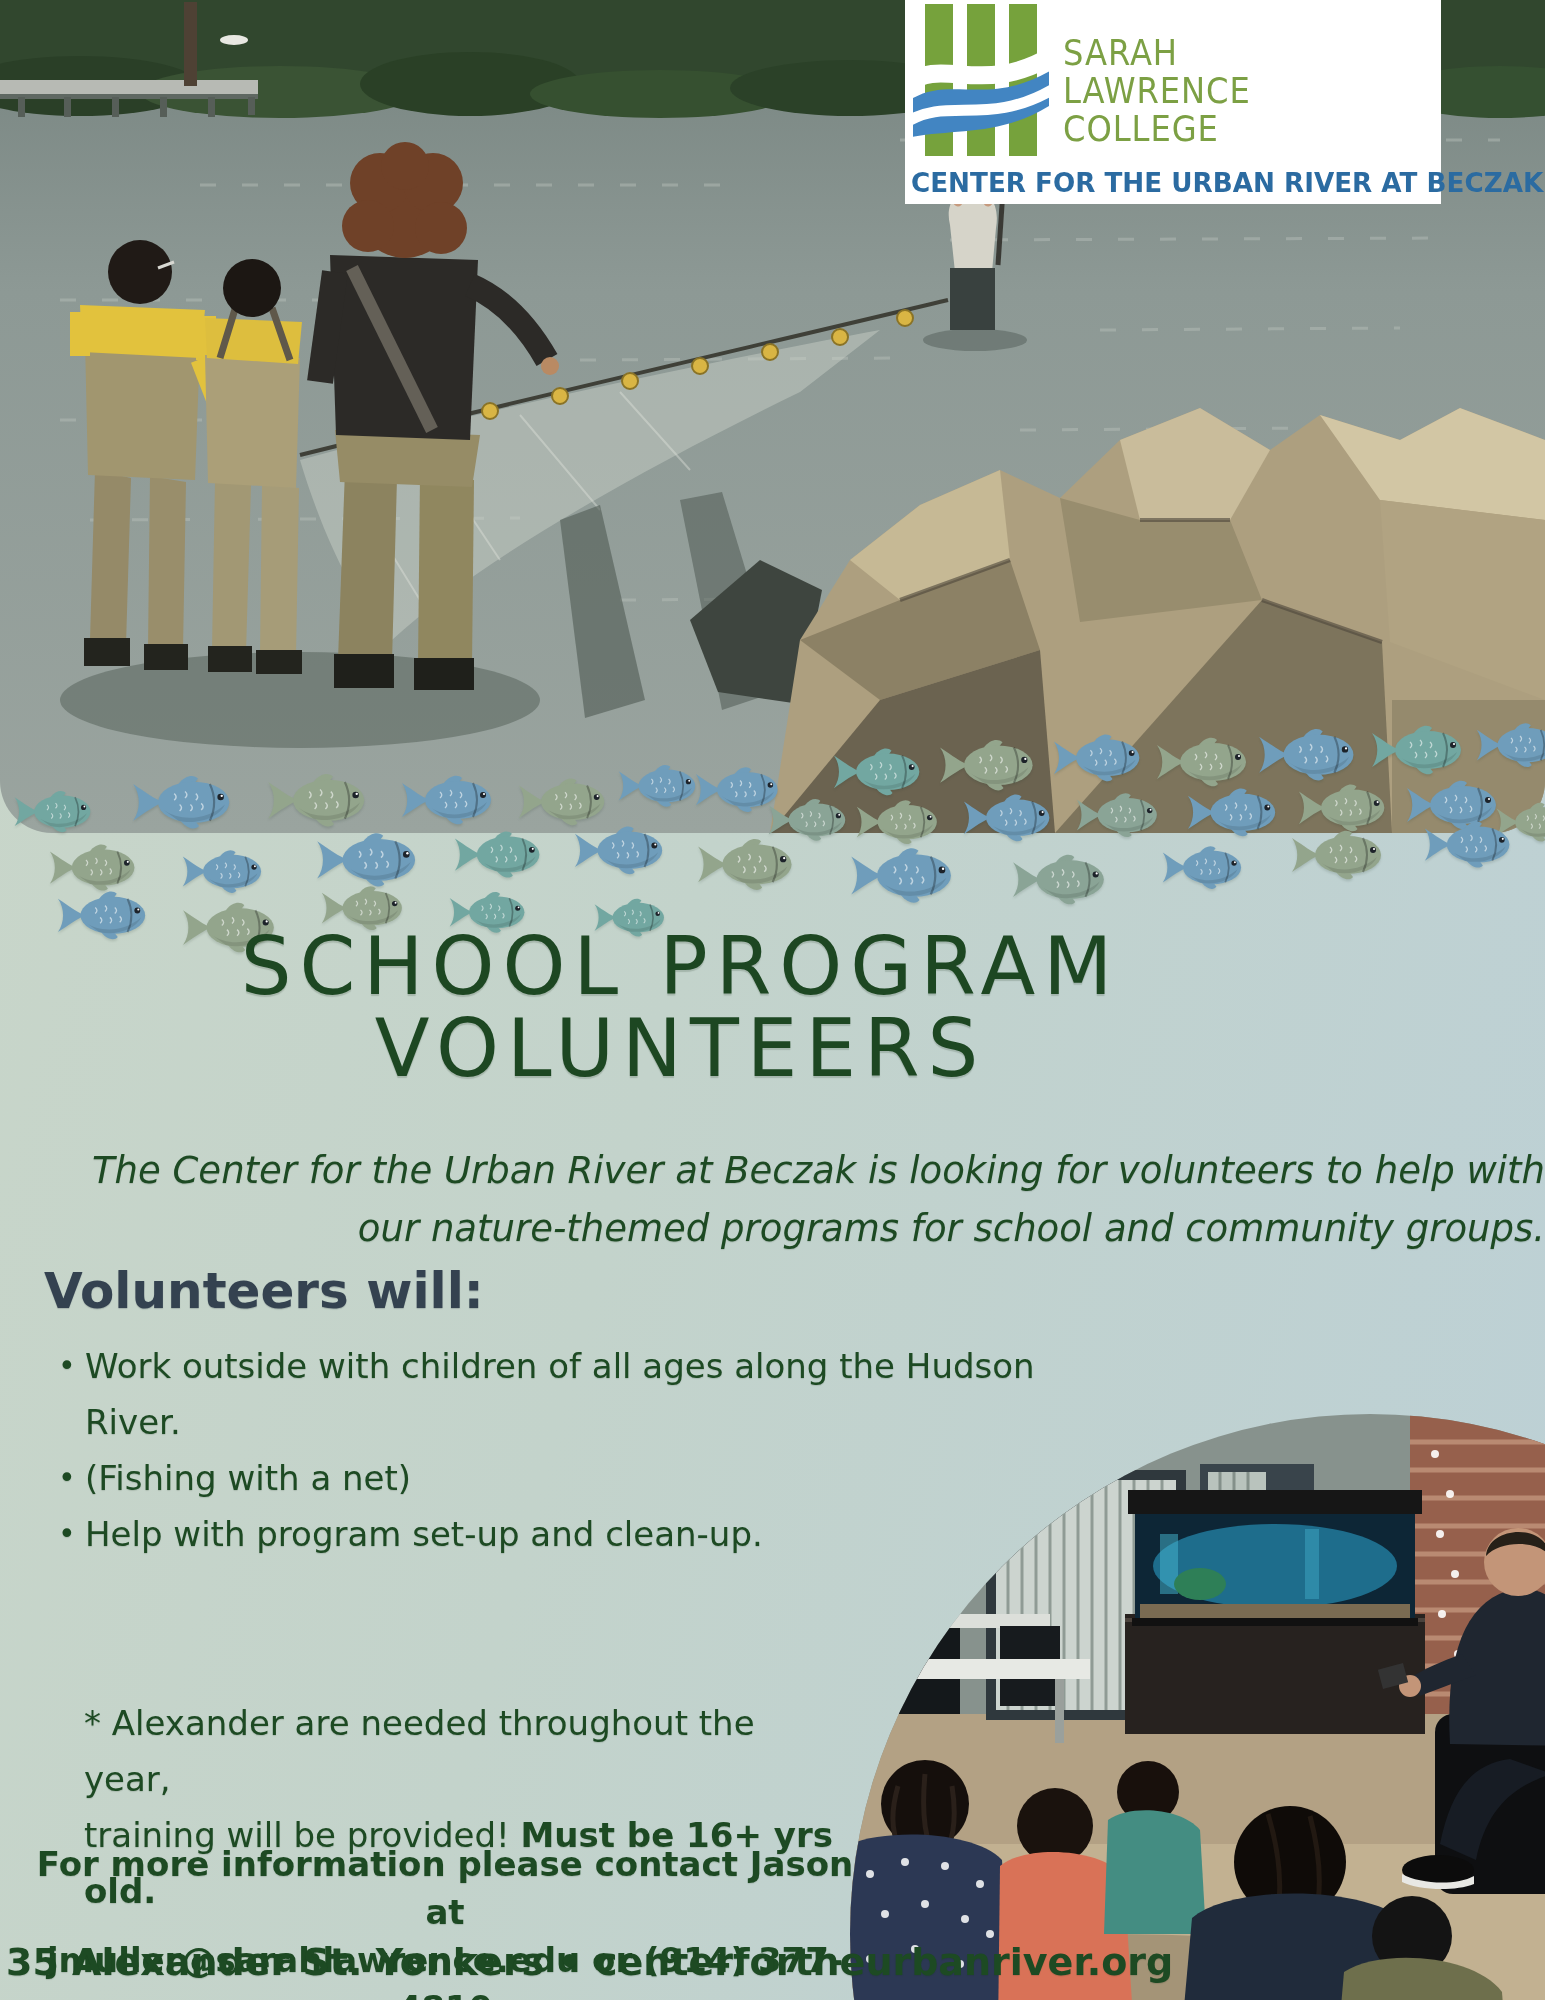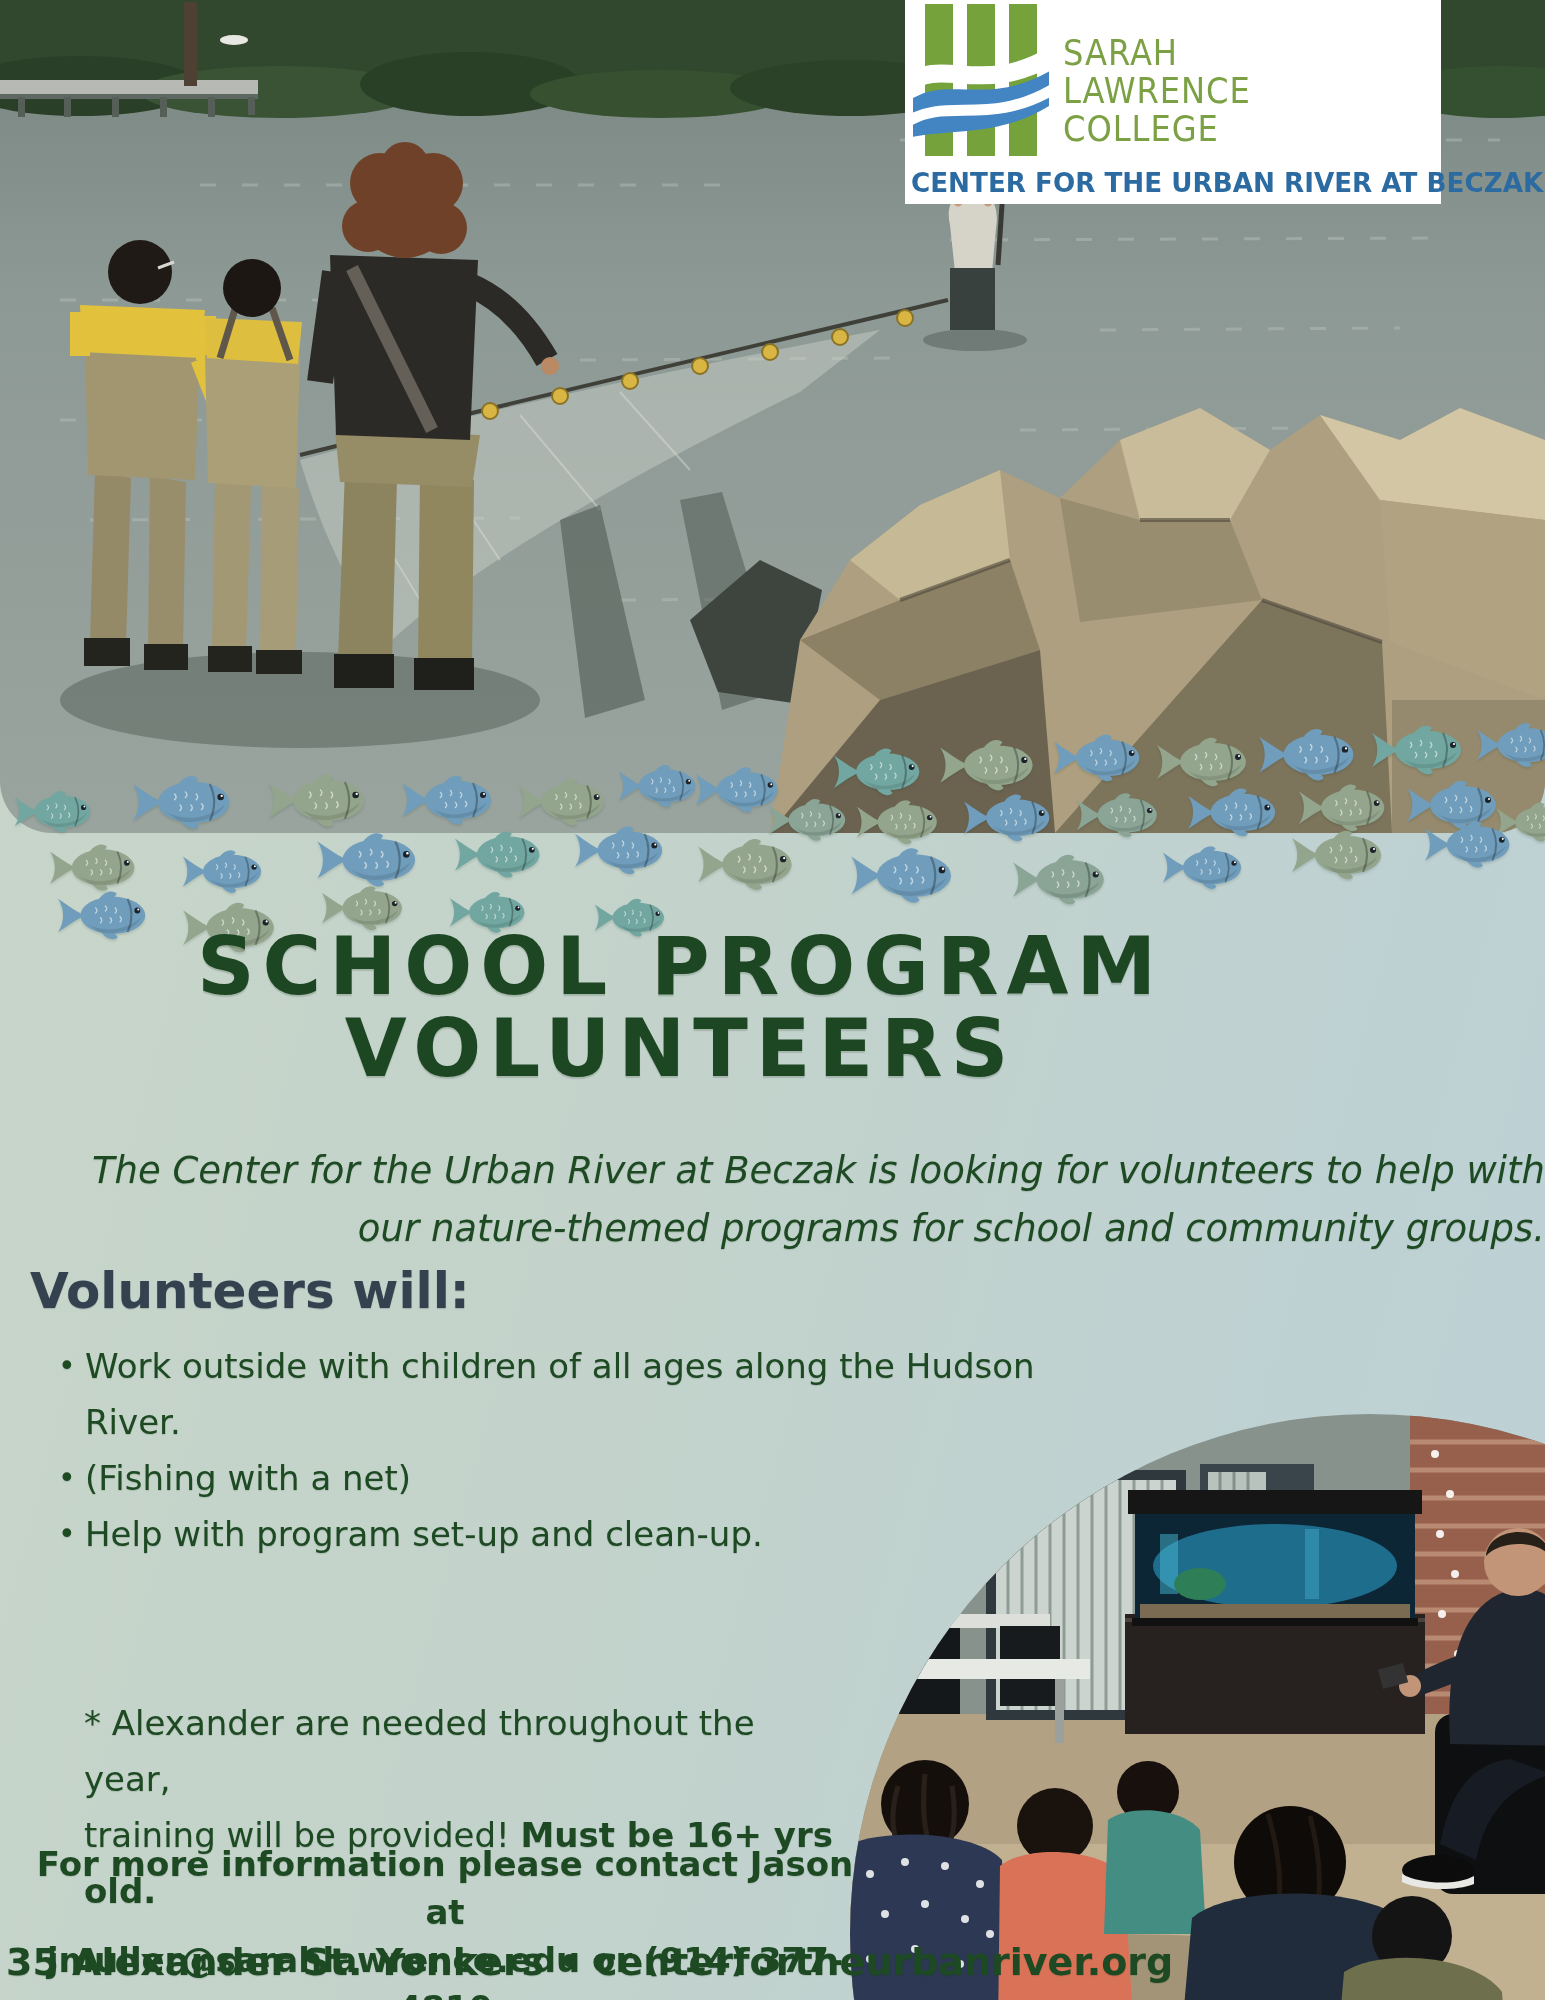--- a/index.html
+++ b/index.html
@@ -20,21 +20,21 @@
   
   .fish-layer{position:absolute;left:0;top:0;width:100%;height:100%;z-index:4;pointer-events:none;}
   .fish{position:absolute;}
   .fish svg{display:block;width:100%;height:auto;filter:drop-shadow(0 2px 1px rgba(40,60,50,.15));}
   .title{position:absolute;left:0;top:926px;width:1345px;text-align:center;z-index:5;
          font-size:80px;line-height:82px;letter-spacing:8px;padding-left:8px;color:#1d4722;
          text-shadow:0 2px 1px rgba(25,50,30,.18);}
   .intro{position:absolute;left:0;top:1142px;width:1545px;text-align:right;z-index:5;
          font-style:italic;font-size:37px;line-height:58px;color:#1d4a23;
          text-shadow:0 1px 1px rgba(25,50,30,.15);}
-  .subhead{position:absolute;left:30px;top:1262px;z-index:5;font-weight:bold;font-size:50px;
+  .subhead{position:absolute;left:44px;top:1262px;z-index:5;font-weight:bold;font-size:50px;
            color:#344250;text-shadow:0 1px 1px rgba(30,40,50,.2);}
   .bullets{position:absolute;left:48px;top:1338px;width:1080px;z-index:5;margin:0;padding:0;
            list-style:none;font-size:34px;line-height:56px;color:#1d4a23;
            text-shadow:0 1px 1px rgba(25,50,30,.15);}
   .bullets li{position:relative;padding-left:37px;}
   .bullets li::before{content:"\2022";position:absolute;left:10px;top:0;font-size:30px;}
   .note{position:absolute;left:84px;top:1695px;width:760px;z-index:5;font-size:34px;line-height:56px;
         color:#1d4a23;text-shadow:0 1px 1px rgba(25,50,30,.15);}
   .contact{position:absolute;left:30px;top:1840px;width:830px;z-index:5;text-align:center;
            font-weight:bold;font-size:34px;line-height:48px;color:#1d4a23;
@@ -706,21 +706,21 @@
           <ellipse cx="58" cy="29" rx="33" ry="19" fill="#72a7a1"></ellipse>
           <path d="M30 36 C45 47 70 46 87 31 C81 44 60 50 44 46 Z" fill="rgba(0,0,0,0.10)"></path>
           <path d="M73 12 Q81 29 73 46" stroke="rgba(0,0,0,0.28)" stroke-width="2" fill="none"></path>
           <path d="M40 21 q3.5 3 0 6 M50 19 q3.5 3 0 6 M60 21 q3.5 3 0 6 M45 31 q3.5 3 0 6 M55 31 q3.5 3 0 6 M65 30 q3.5 3 0 6" stroke="rgba(255,255,255,0.55)" stroke-width="1.4" fill="none"></path>
           <circle cx="83" cy="24" r="3" fill="#1d232a"></circle>
           <circle cx="84" cy="23" r="1.1" fill="#ffffff"></circle>
         </svg>
       </div>
     </div>
 
-  <h1 class="title" style="margin:0;font-weight:700;">
+  <h1 class="title" style="margin:0;font-weight:400;">
     <div>SCHOOL PROGRAM</div>
     <div>VOLUNTEERS</div>
   </h1>
 
   <div class="intro">
     <div>The Center for the Urban River at Beczak is looking for volunteers to help with</div>
     <div>our nature-themed programs for school and community groups.</div>
   </div>
 
   <h2 class="subhead" style="margin:0;">Volunteers will:</h2>

